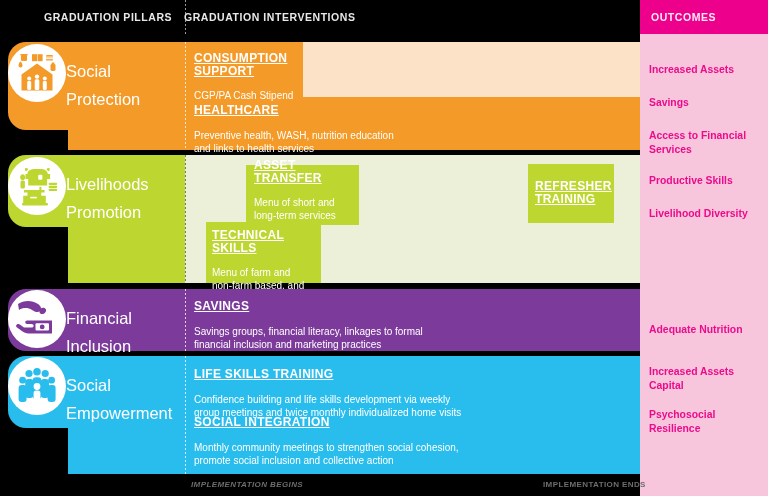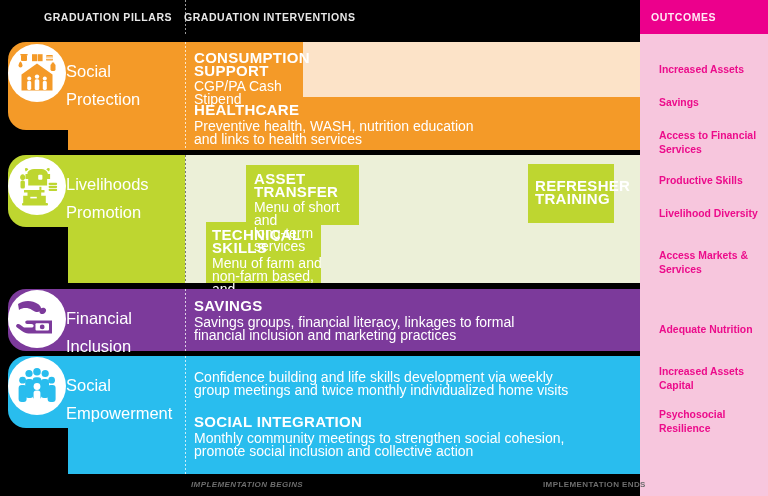--- a/index.html
+++ b/index.html
@@ -15,38 +15,38 @@
   #hdr-interventions{left:184px;}
   #hdr-outcomes{left:640px;width:128px;background:#ec008c;top:0;height:34px;padding-left:11px;box-sizing:border-box;}
   #hdr-outcomes .hdr-label{color:#ffe9f5;}
 
   
   .vdot{position:absolute;left:185px;top:0;width:1px;height:34px;
         background:repeating-linear-gradient(to bottom,#9a9a9a 0 2px,transparent 2px 4px);}
 
   
   .outcomes-panel{position:absolute;left:640px;top:34px;width:128px;height:462px;background:#f7c6dd;}
-  .outcome{position:absolute;left:11px;width:108px;color:#ec0c8b;font-size:10.4px;
+  .outcome{position:absolute;left:1px;width:108px;color:#ec0c8b;font-size:10.4px;
            font-weight:bold;line-height:13.5px;padding-left:8px;}
 
   
   .band{position:absolute;}
   .band-bg{position:absolute;left:8px;border-radius:16px;}
 
   .pillar-title{position:absolute;color:#ffffff;font-size:16.5px;line-height:28px;
                 font-weight:normal;white-space:pre-line;}
 
   .dotline{position:absolute;width:1px;
      background:repeating-linear-gradient(to bottom,rgba(255,255,255,.75) 0 2px,transparent 2px 4px);}
   .dotline.dark{background:repeating-linear-gradient(to bottom,rgba(90,90,90,.8) 0 2px,transparent 2px 4px);}
 
   .ivt{position:absolute;}
-  .ivt-h{color:#ffffff;font-size:15px;font-weight:bold;letter-spacing:.3px;line-height:12.6px;
-         text-transform:uppercase;white-space:pre-line;}
-  .ivt-b{color:#ffffff;font-size:14px;line-height:13px;white-space:pre-line;margin-top:3px;}
+  .ivt-h{color:#ffffff;font-size:12px;font-weight:bold;letter-spacing:.3px;line-height:12.6px;
+         text-transform:uppercase;white-space:pre-line;text-decoration:underline;}
+  .ivt-b{color:#ffffff;font-size:10px;line-height:13px;white-space:pre-line;margin-top:12px;}
 
   
   .iconcirc{position:absolute;border-radius:50%;background:#ffffff;
             display:flex;align-items:center;justify-content:center;}
   .iconcirc svg{display:block;}
 
   
   .foot{position:absolute;bottom:0;height:16px;color:#6d6d6d;font-size:8px;
         font-weight:bold;letter-spacing:.4px;overflow:hidden;}
   #foot-begin{left:191px;font-style:italic;}
@@ -69,22 +69,20 @@
   </div>
 
   <div class="outcomes-panel">
     <div class="outcome" style="top:29px">Increased Assets</div>
     <div class="outcome" style="top:62px">Savings</div>
     <div class="outcome" style="top:95px">Access to
 Financial Services</div>
     <div class="outcome" style="top:140px">Productive Skills</div>
     <div class="outcome" style="top:173px">Livelihood
 Diversity</div>
-    <div class="outcome" style="top:215px">Access Markets
-&amp; Services</div>
     <div class="outcome" style="top:289px">Adequate
 Nutrition</div>
     <div class="outcome" style="top:331px">Increased
 Assets Capital</div>
     <div class="outcome" style="top:374px">Psychosocial
 Resilience</div>
   </div>
 
   <div class="band">
 
@@ -170,21 +168,21 @@
           <rect x="24.2" y="9.8" width="4.2" height="5" rx="1"></rect>
         </g>
       </svg>
     </div>
 
     <div class="pillar-title" style="left:66px;top:170px;">Livelihoods
 Promotion</div>
 
     <div class="dotline dark" style="left:185px;top:155px;height:128px;"></div>
 
-    <div class="ivt" style="left:254px;top:173px;width:105px;">
+    <div class="ivt" style="left:254px;top:159px;width:105px;">
       <div class="ivt-h">ASSET TRANSFER</div>
       <div class="ivt-b">Menu of short and
 long-term services</div>
     </div>
 
     <div class="ivt" style="left:212px;top:229px;width:110px;">
       <div class="ivt-h">TECHNICAL SKILLS</div>
       <div class="ivt-b">Menu of farm and
 non-farm based, and
 vocational training</div>
@@ -248,20 +246,21 @@
         </g>
       </svg>
     </div>
 
     <div class="pillar-title" style="left:66px;top:371px;">Social
 Empowerment</div>
 
     <div class="dotline" style="left:185px;top:356px;height:118px;"></div>
 
     <div class="ivt" style="left:194px;top:368px;width:400px;">
+      <div class="ivt-h">LIFE SKILLS TRAINING</div>
       <div class="ivt-b">Confidence building and life skills development via weekly
 group meetings and twice monthly individualized home visits</div>
     </div>
 
     <div class="ivt" style="left:194px;top:416px;width:400px;">
       <div class="ivt-h">SOCIAL INTEGRATION</div>
       <div class="ivt-b">Monthly community meetings to strengthen social cohesion,
 promote social inclusion and collective action</div>
     </div>
   </div>

